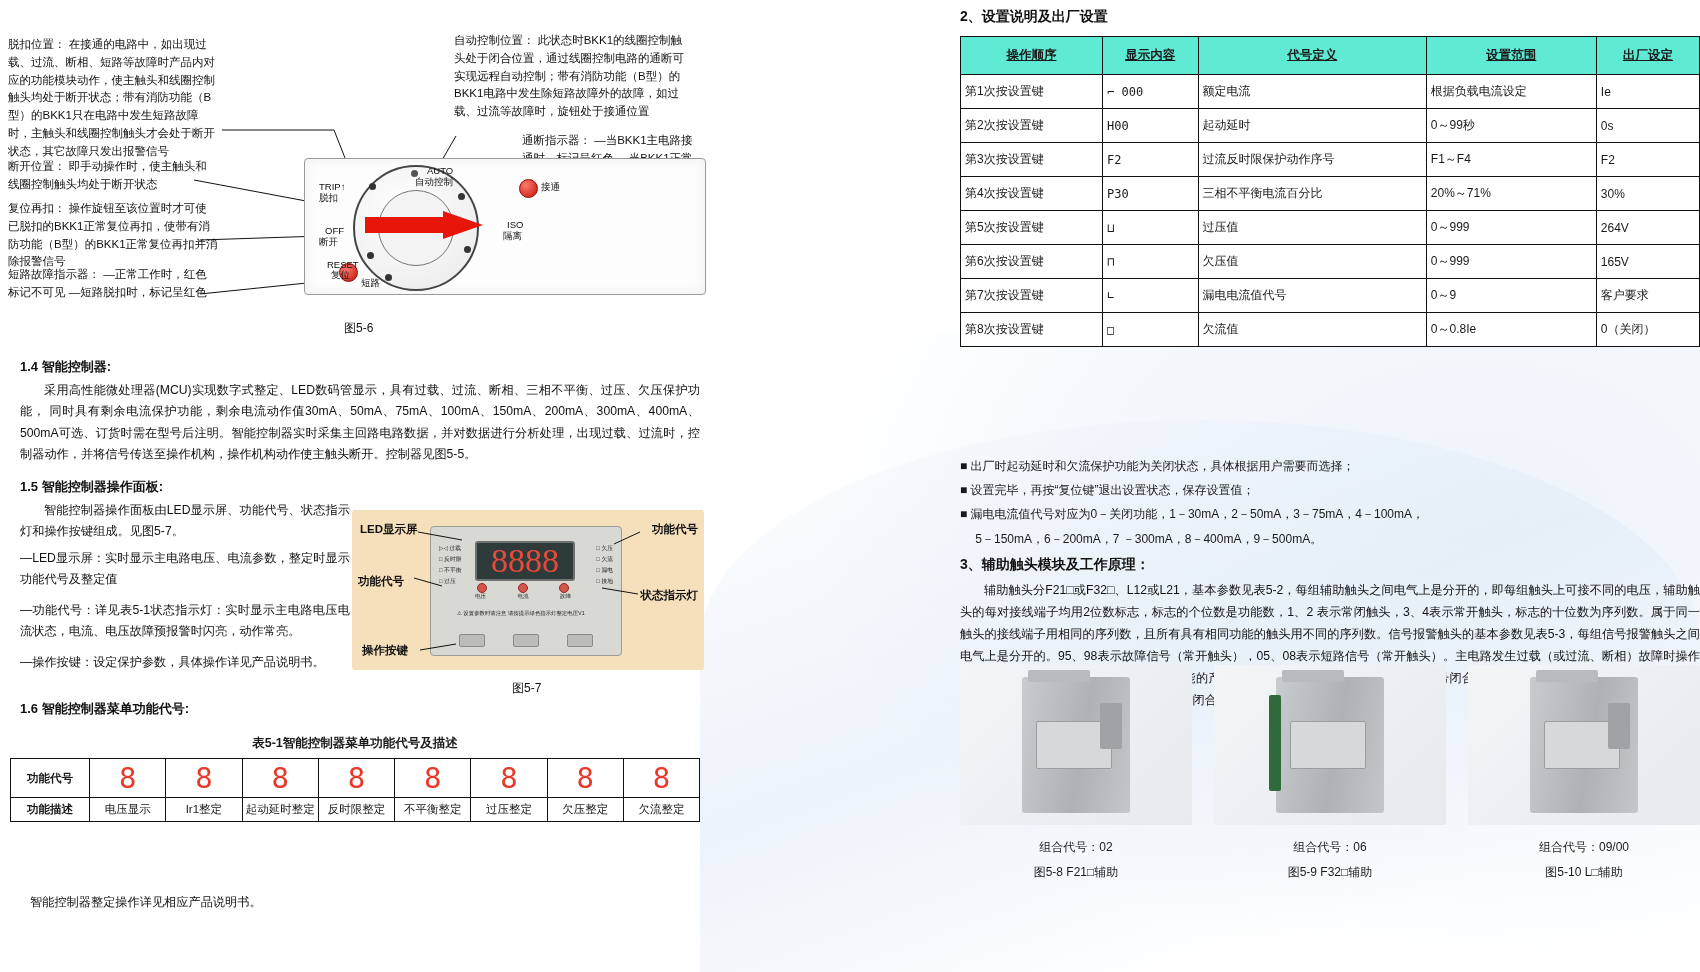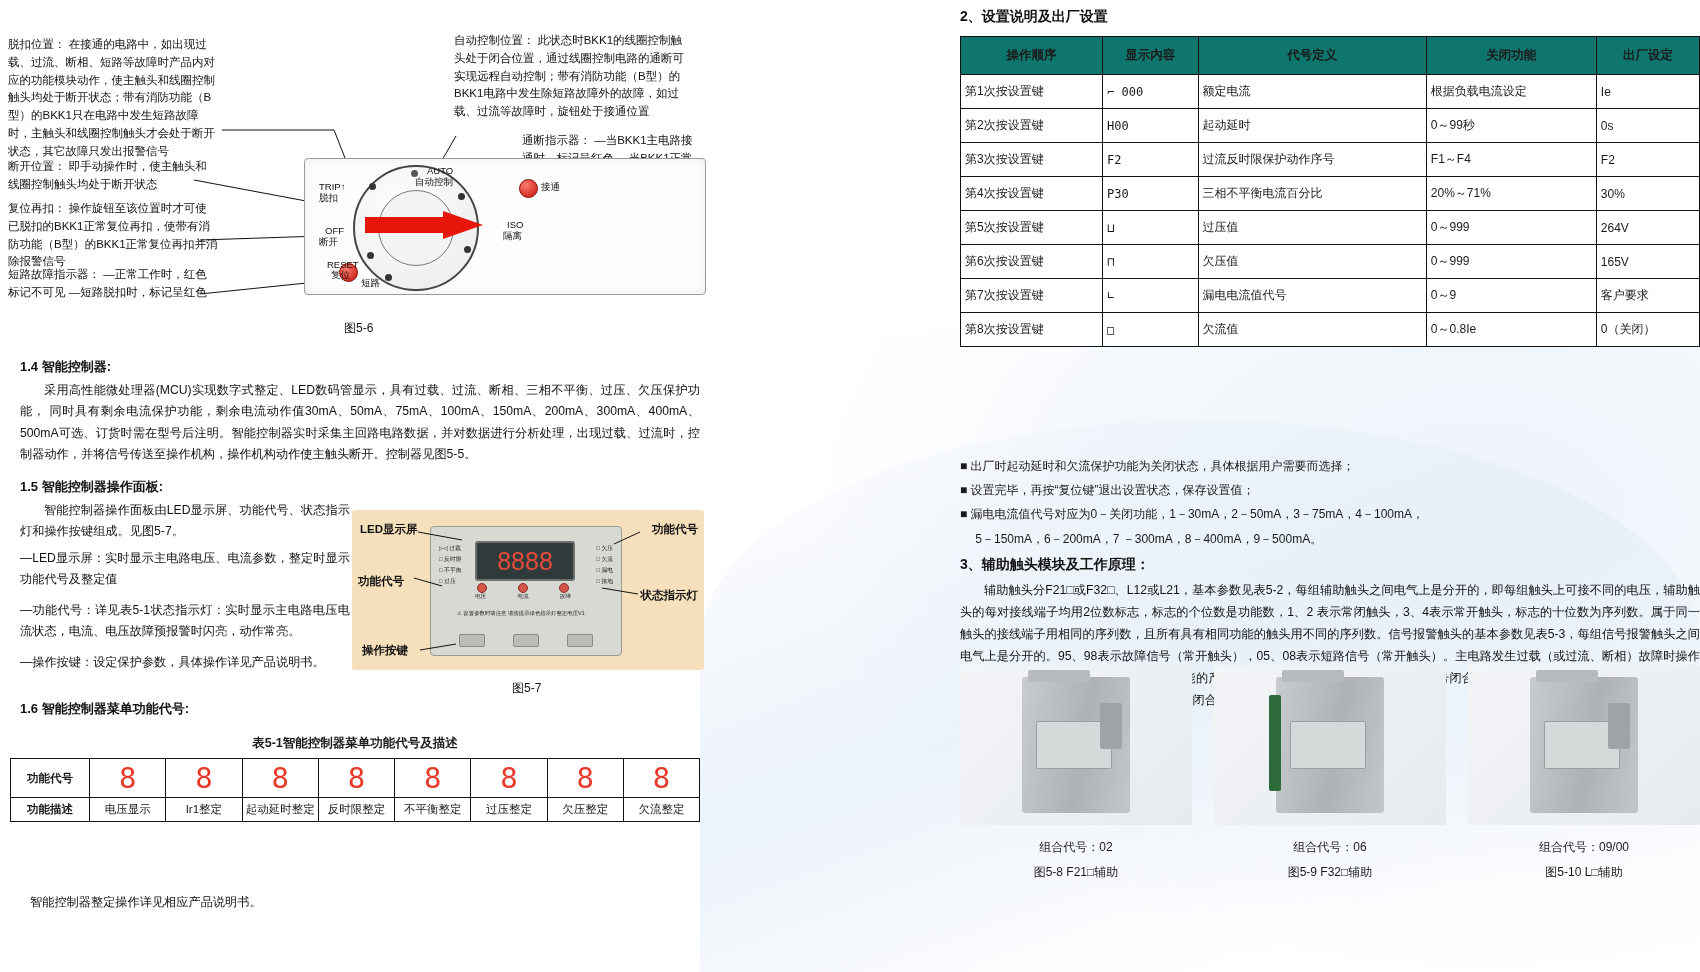--- a/index.html
+++ b/index.html
@@ -66,21 +66,21 @@
   }
   .panel{
     position:absolute;left:78px;top:16px;width:190px;height:128px;
     background:#d9d9d4;border:1px solid #9c9c96;border-radius:4px;
   }
   .led-screen{
     position:absolute;left:44px;top:14px;width:96px;height:36px;
     background:#2f3a3a;border:2px solid #707070;border-radius:3px;
     display:flex;align-items:center;justify-content:center;gap:3px;
   }
-  .seg{font-family:Liberation Sans, sans-serif;font-size:25px;color:#e64b3c;line-height:1;}
+  .seg{font-family:Liberation Serif, serif;font-size:34px;color:#e64b3c;line-height:1;}
   .lamprow{position:absolute;left:46px;top:56px;width:92px;display:flex;justify-content:space-between;}
   .lamp{width:8px;height:8px;border-radius:50%;background:#d4564a;border:1px solid #8d2a22;}
   .lamptxt{position:absolute;left:44px;top:66px;width:96px;font-size:5.6px;display:flex;justify-content:space-between;color:#222;}
   .codes-l{position:absolute;left:8px;top:16px;font-size:5.8px;line-height:1.9;color:#222;}
   .codes-r{position:absolute;right:8px;top:16px;font-size:5.8px;line-height:1.9;color:#222;text-align:left;}
   .warnbox{position:absolute;left:26px;top:82px;width:138px;font-size:5.4px;line-height:1.5;color:#222;}
   .btnrow{position:absolute;left:28px;bottom:8px;width:134px;display:flex;justify-content:space-between;}
   .pbtn{width:24px;height:11px;background:#bdbdb8;border:1px solid #8a8a85;border-radius:2px;}
   .fig57lbl{position:absolute;font-size:11.5px;font-weight:bold;color:#111;white-space:nowrap;}
 
@@ -94,22 +94,22 @@
 
   
   .right{position:absolute;left:905px;top:0;width:795px;height:972px;}
   .rsect{position:absolute;font-size:14px;font-weight:bold;color:#111;}
   .rpara{position:absolute;font-size:12.2px;line-height:1.8;color:#111;text-align:justify;}
 
   table.t52{
     position:absolute;left:55px;top:36px;width:740px;border-collapse:collapse;background:#fff;
   }
   table.t52 th{
-    background:#0f766e;border:1px solid #111;font-size:12.5px;font-weight:bold;
-    padding:10px 4px;text-align:center;
+    background:#5eead4;border:1px solid #111;font-size:12.5px;font-weight:bold;
+    padding:10px 4px;text-align:center;text-decoration:underline;
   }
   table.t52 td{
     border:1px solid #111;font-size:12px;padding:8px 4px;text-align:left;
   }
   .sym{font-family:"DejaVu Sans Mono",monospace;font-size:13px;}
 
   .bullets{position:absolute;left:55px;top:455px;width:740px;font-size:12px;line-height:1.85;}
   .bullets div{margin-bottom:2px;}
 
   .photos{position:absolute;left:55px;top:665px;width:740px;display:flex;justify-content:space-between;}
@@ -308,21 +308,21 @@
   <div class="right">
 
     <div class="rsect" style="left:55px;top:8px;">2、设置说明及出厂设置</div>
 
     <table class="t52">
       <thead>
         <tr>
           <th>操作顺序</th>
           <th>显示内容</th>
           <th>代号定义</th>
-          <th>关闭功能</th>
+          <th>设置范围</th>
           <th>出厂设定</th>
         </tr>
       </thead>
       <tbody>
         <tr>
           <td>第1次按设置键</td>
           <td class="sym">⌐ 000</td>
           <td>额定电流</td>
           <td>根据负载电流设定</td>
           <td>Ie</td>

